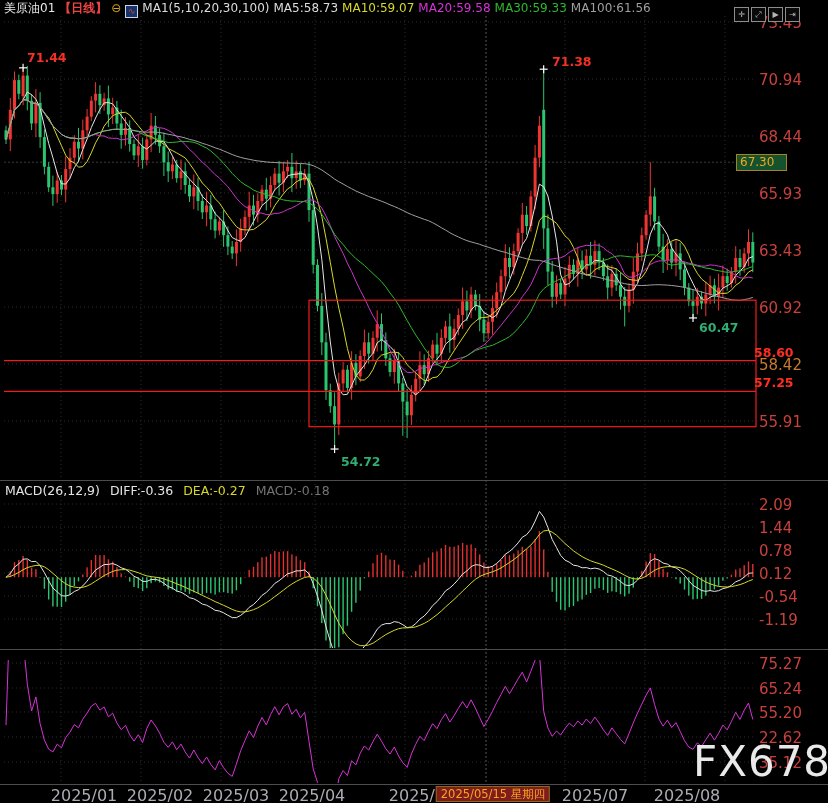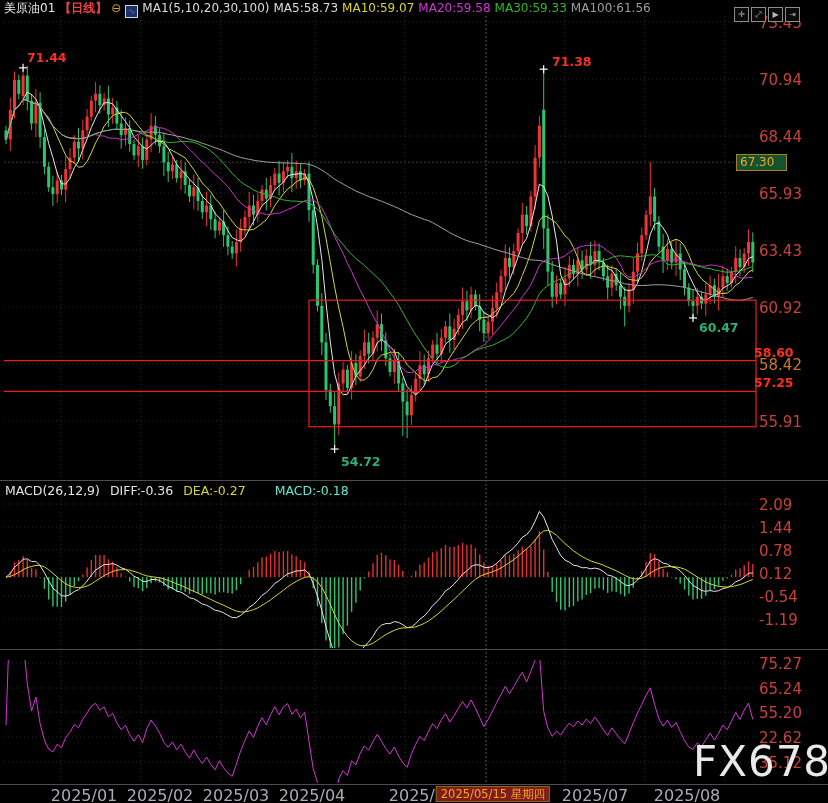--- a/index.html
+++ b/index.html
@@ -22,21 +22,21 @@
   .ytick.orange{color:#c87a2e;}
   .xlab{position:absolute;top:786px;font-size:16px;color:#abacb4;transform:translateX(-50%);z-index:10;}
   .lvl-label{position:absolute;font-size:12.5px;font-weight:bold;color:#ff2d21;z-index:25;}
   .mk-label{position:absolute;font-size:12.5px;font-weight:bold;z-index:25;}
   #xh-price{position:absolute;left:736px;width:46px;height:15px;border:1px solid #a8821f;background:#14532d;
             color:#f7a51f;font-size:12px;line-height:15px;padding-left:3px;z-index:35;}
   #xh-date{position:absolute;top:786px;height:14px;border:1px solid #8a6a1a;background:#7f1d1d;color:#f7a51f;
            font-size:11.5px;line-height:14px;padding:0 4px;transform:translateX(-50%);z-index:35;}
   #macd-hdr,#rsi-hdr{position:absolute;left:5px;font-size:12.5px;z-index:30;}
   #macd-hdr span,#rsi-hdr span{margin-right:10px;}
-  .wht{color:#e4e4e4;} .yel{color:#d7d72a;} .mag{color:#5eead4;margin-left:19px;}
+  .wht{color:#e4e4e4;} .yel{color:#d7d72a;} .mag{color:#737373;}
   #watermark{position:absolute;left:693px;top:737px;font-size:42px;color:#e9e9e9;letter-spacing:1px;z-index:50;}
 </style>
 </head>
 <body>
 
 <div id="root">
 
   <div id="chart-holder"><svg width="828" height="803" xmlns="http://www.w3.org/2000/svg">
         <rect width="828" height="803" fill="#000"></rect>
         <defs>

